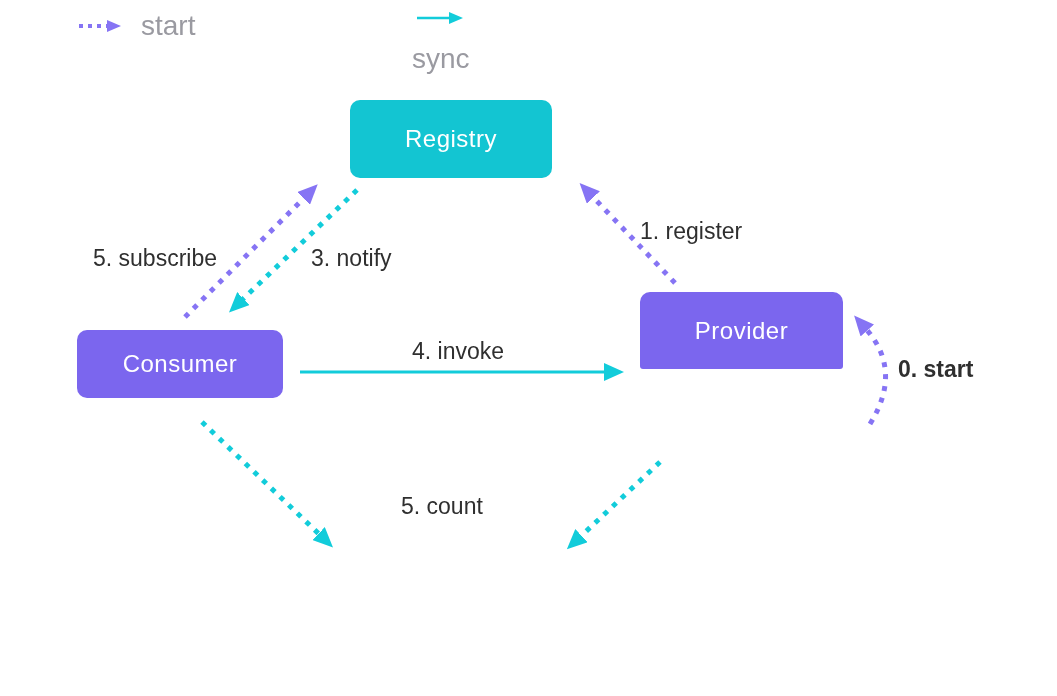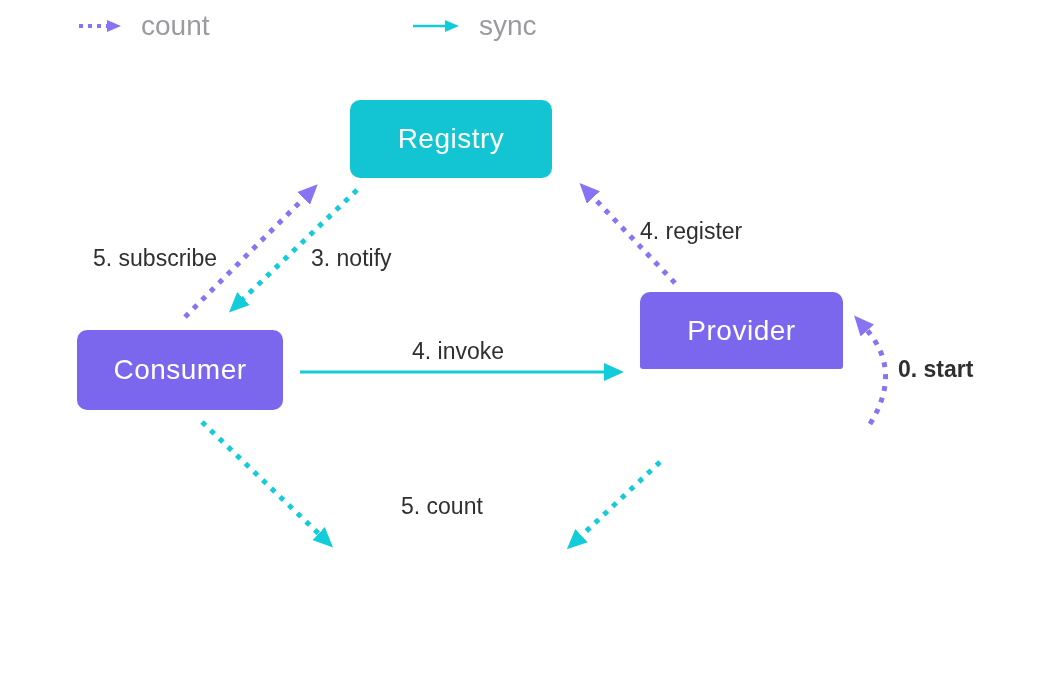--- a/index.html
+++ b/index.html
@@ -30,26 +30,26 @@
   .edge-dotted { fill: none; stroke-width: 5; stroke-dasharray: 5 7; stroke-linecap: butt; }
   .edge-solid  { fill: none; stroke-width: 3; }
   .stroke-purple { stroke: var(--purple-arrow); }
   .stroke-teal   { stroke: var(--teal-arrow); }
   .node {
     position: absolute;
     display: flex;
     align-items: center;
     justify-content: center;
     color: var(--box-text);
-    font-size: 28px;
+    font-size: 24px;
     letter-spacing: 0.5px;
     border-radius: 10px;
   }
   .node-registry  { left: 350px; top: 100px; width: 202px; height: 78px; background: var(--teal); }
-  .node-consumer  { left: 77px;  top: 330px; width: 206px; height: 80px; background: var(--purple); }
+  .node-consumer  { left: 77px;  top: 330px; width: 206px; height: 68px; background: var(--purple); }
   .node-provider  { left: 640px; top: 292px; width: 203px; height: 77px; background: var(--purple); border-radius: 10px 10px 3px 3px; }
   .node-container { left: 640px; top: 371px; width: 203px; height: 77px; background: var(--teal);   border-radius: 3px 3px 10px 10px; }
   .node-monitor   { left: 349px; top: 537px; width: 203px; height: 80px; background: var(--teal); }
   .edge-label {
     position: absolute;
     font-size: 23px;
     color: var(--label-text);
     white-space: nowrap;
   }
   .label-register  { left: 640px; top: 218px; }
@@ -67,39 +67,39 @@
     position: absolute;
     top: 10px;
     display: flex;
     align-items: center;
     gap: 17px;
     font-size: 28px;
     color: var(--legend-text);
   }
   .legend-init  { left: 78px; }
   .legend-async { left: 227px; }
-  .legend-sync  { left: 412px; }
+  .legend-sync  { left: 412px; flex-direction: column; }
   .legend-icon { display: block; }
 </style>
 </head>
 <body>
 
 <div class="canvas">
 
   <div class="legend">
     <div class="legend-item legend-init">
       <svg class="legend-icon" width="46" height="16" viewBox="0 0 46 16">
         <defs>
           <marker id="lgP" viewBox="0 0 14 12" refX="1" refY="6" markerWidth="14" markerHeight="12" orient="auto" markerUnits="userSpaceOnUse">
             <polygon points="0,0 14,6 0,12" style="fill: var(--purple-arrow)"></polygon>
           </marker>
         </defs>
         <line x1="1" y1="8" x2="30" y2="8" class="edge-dotted stroke-purple" style="stroke-width:4; stroke-dasharray:4 5" marker-end="url(#lgP)"></line>
       </svg>
-      <span>count</span>
+      <span>start</span>
     </div>
     <div class="legend-item legend-sync">
       <svg class="legend-icon" width="50" height="16" viewBox="0 0 50 16">
         <defs>
           <marker id="lgS" viewBox="0 0 14 12" refX="1" refY="6" markerWidth="14" markerHeight="12" orient="auto" markerUnits="userSpaceOnUse">
             <polygon points="0,0 14,6 0,12" style="fill: var(--teal-arrow)"></polygon>
           </marker>
         </defs>
         <line x1="1" y1="8" x2="34" y2="8" class="edge-solid stroke-teal" style="stroke-width:2.5" marker-end="url(#lgS)"></line>
       </svg>
@@ -136,19 +136,19 @@
     <span>Registry</span>
   </div>
   <div class="node node-provider">
     <span>Provider</span>
   </div>
   <div class="node node-consumer">
     <span>Consumer</span>
   </div>
 
   <div class="edge-label label-start">0. start</div>
-  <div class="edge-label label-register">4. register</div>
+  <div class="edge-label label-register">1. register</div>
   <div class="edge-label label-subscribe">5. subscribe</div>
   <div class="edge-label label-notify">3. notify</div>
   <div class="edge-label label-invoke">4. invoke</div>
   <div class="edge-label label-count">5. count</div>
 
 </div>
 
 </body></html>

